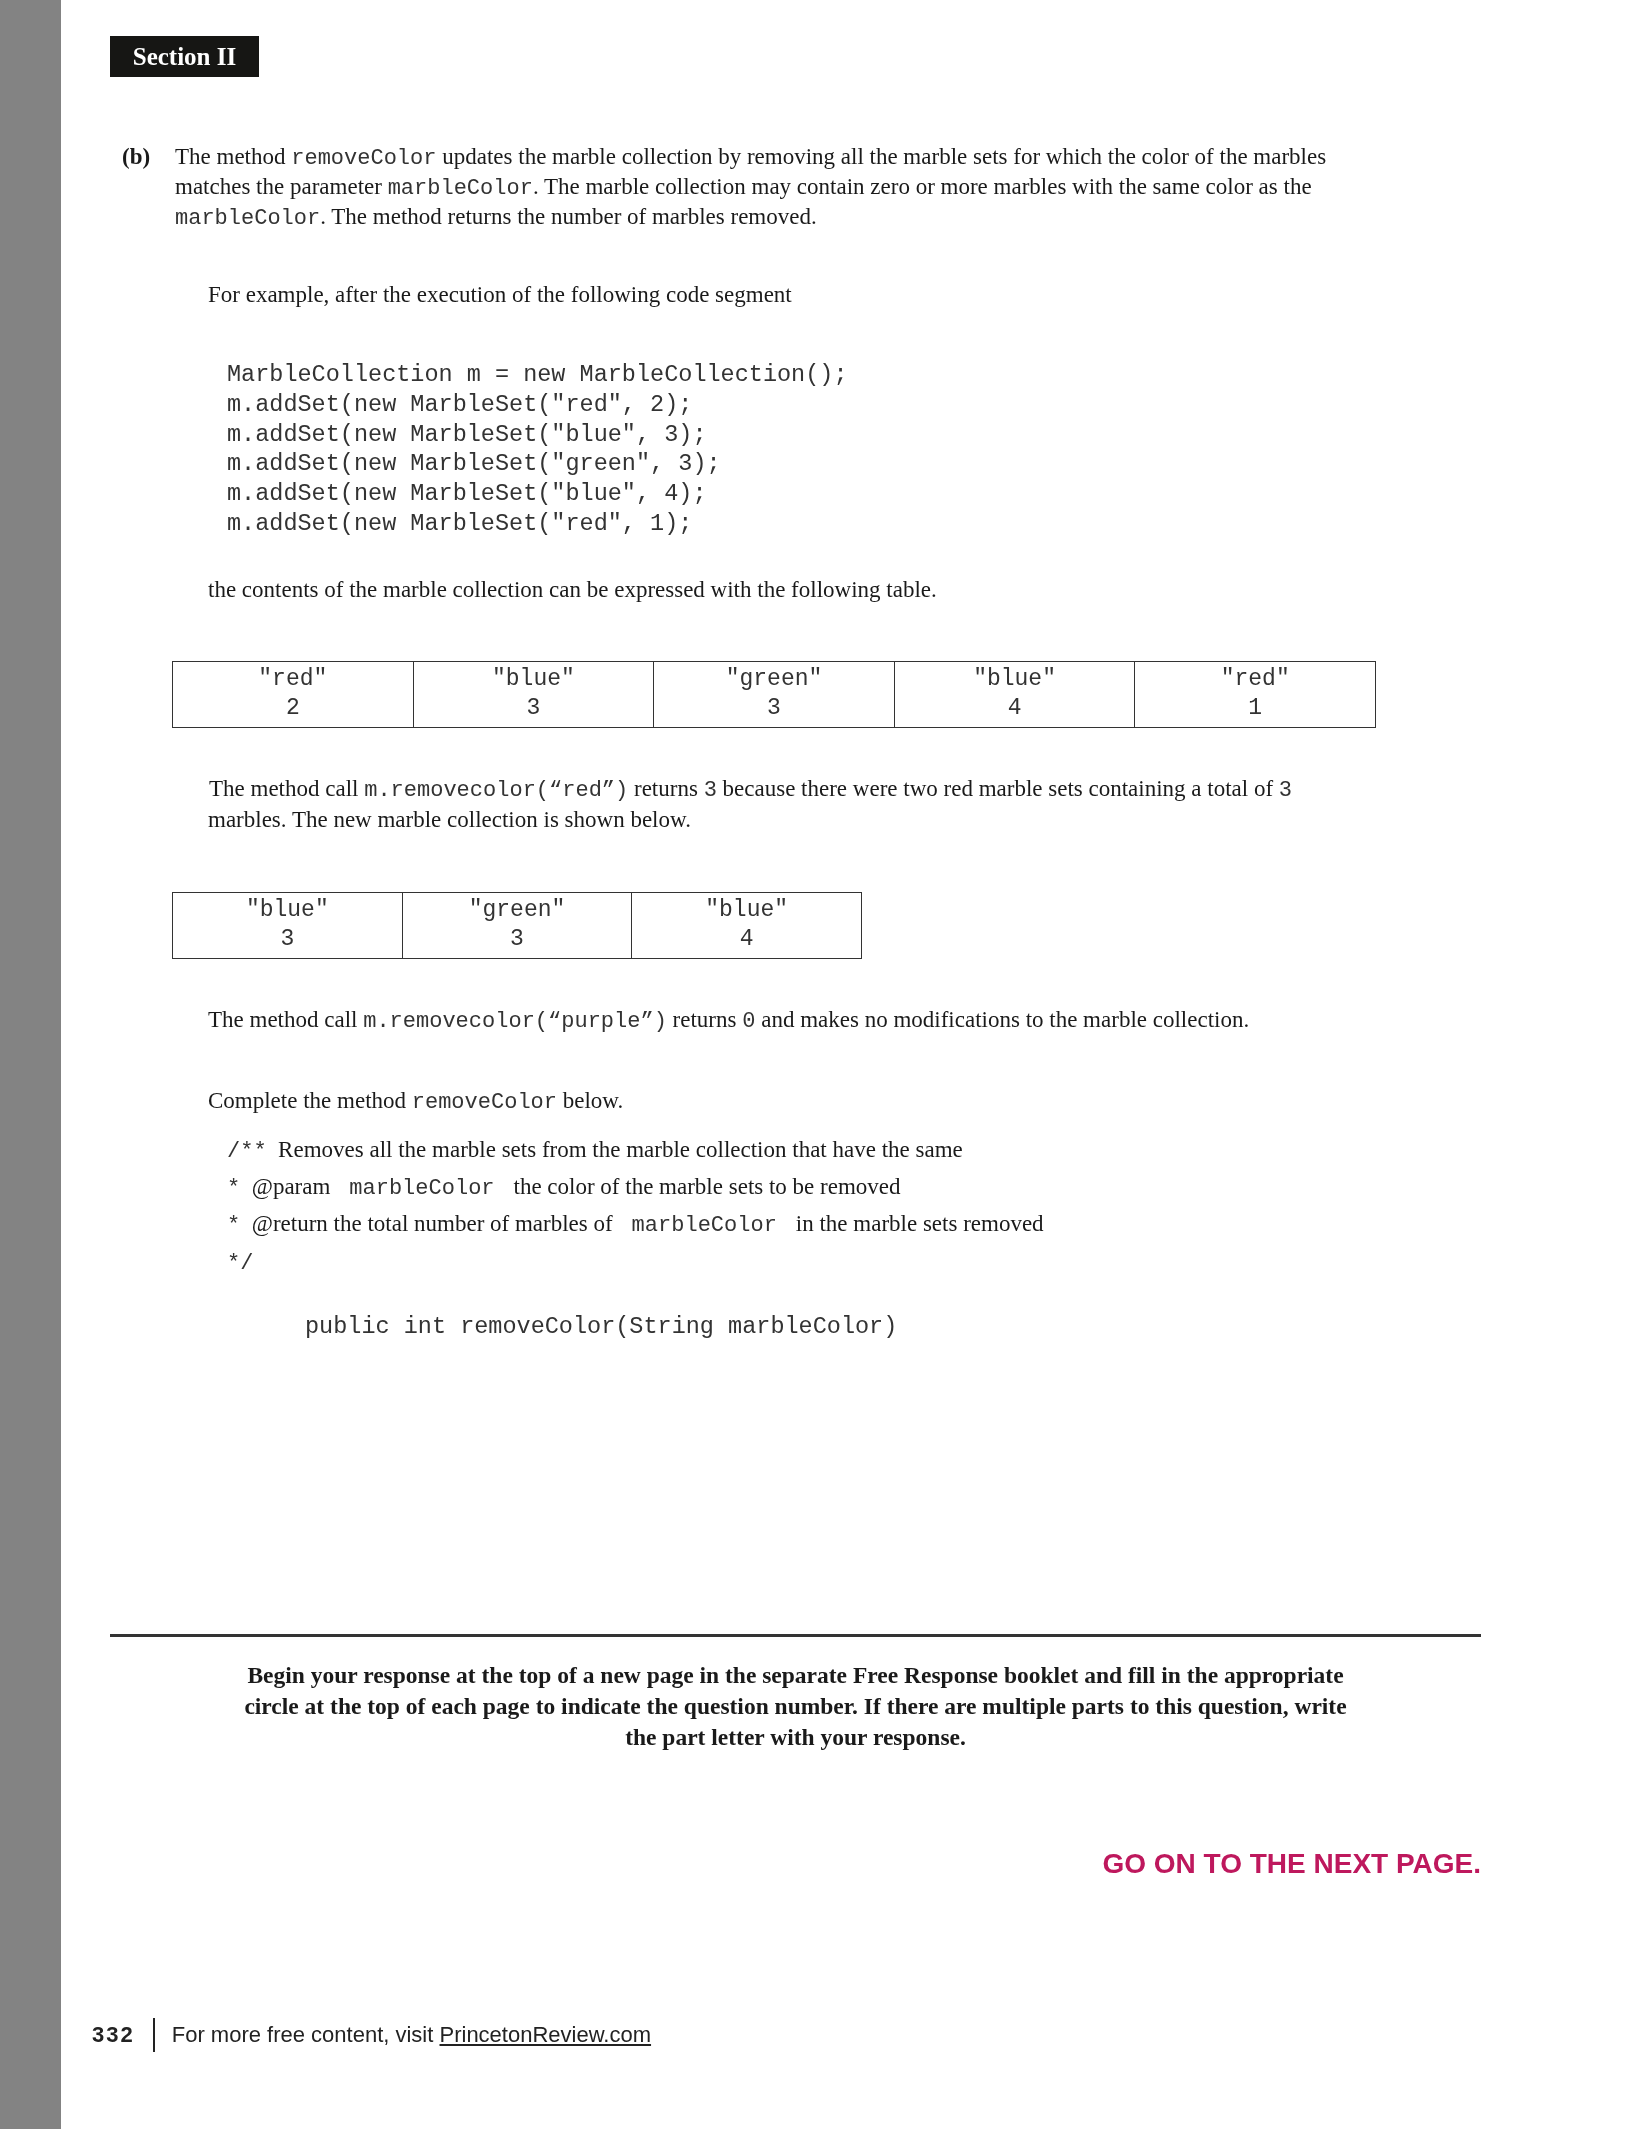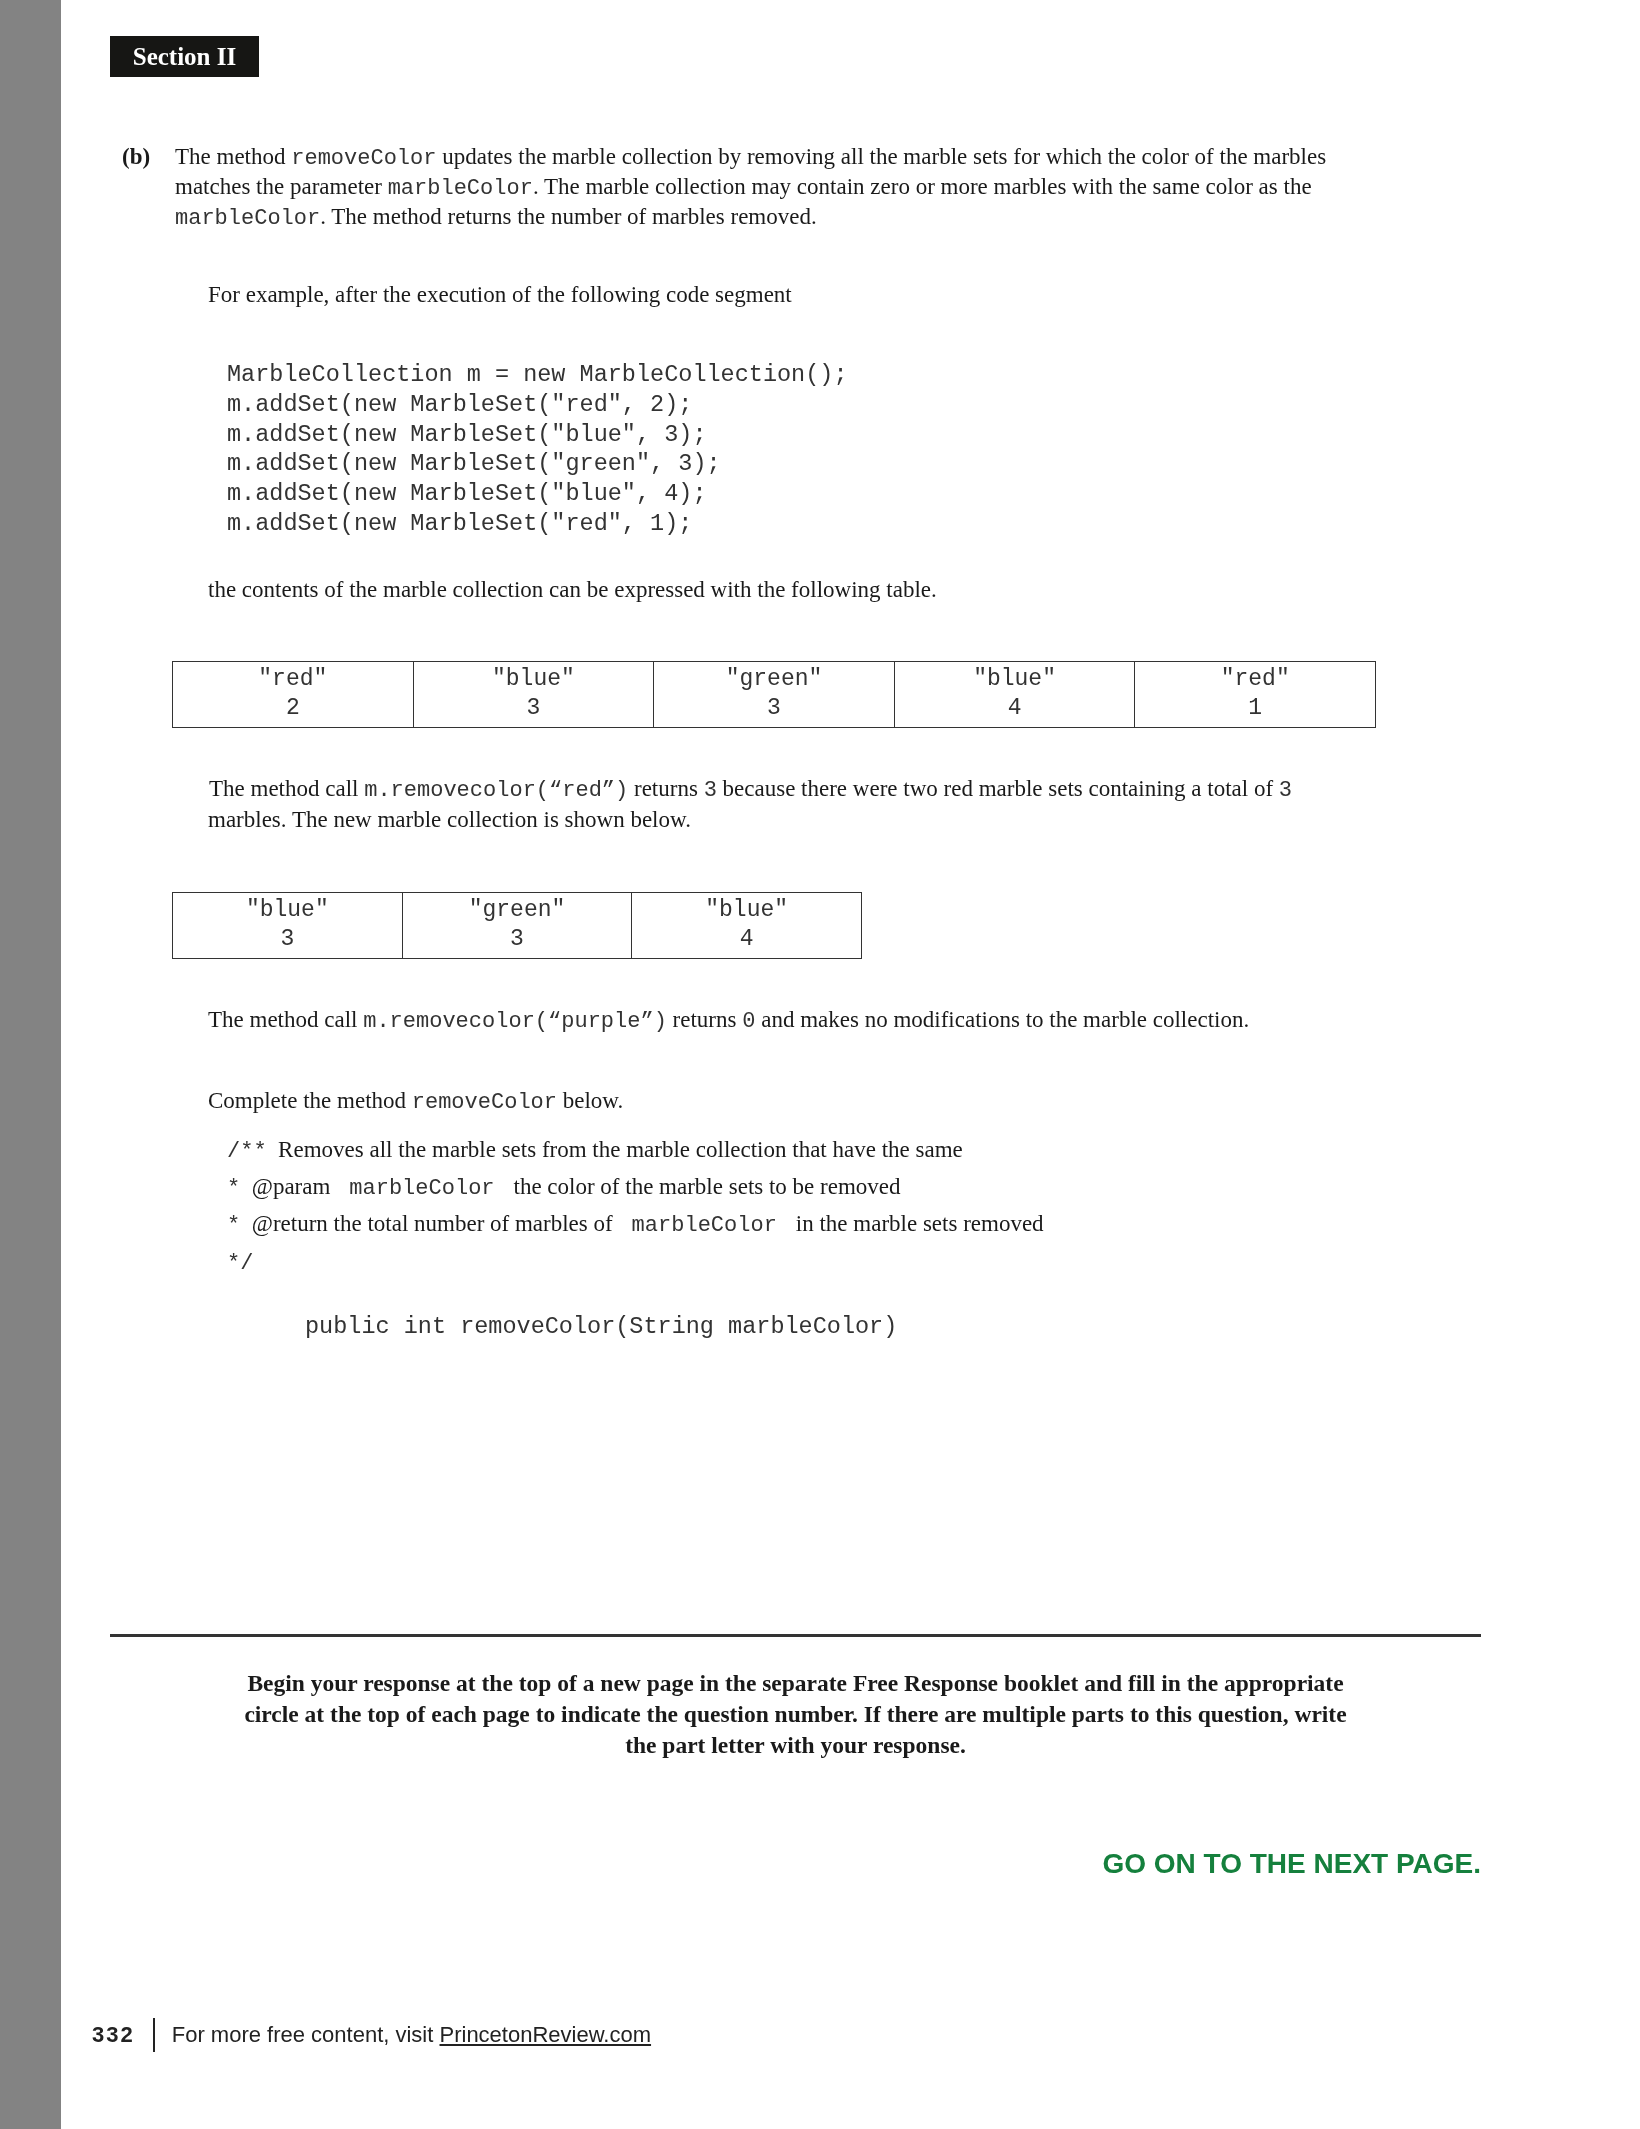--- a/index.html
+++ b/index.html
@@ -30,21 +30,21 @@
   .t2 { left: 172px; top: 892px; width: 690px; }
   .comment { position: absolute; left: 227px; top: 1132px; font-size: 23px; line-height: 35.2px; }
   .comment div { white-space: pre; }
   .separator { position: absolute; left: 110px; top: 1634px; width: 1371px; height: 3px; background: #333; }
   .instructions {
     position: absolute; left: 110px; top: 1660px; width: 1371px; text-align: center;
     font-weight: bold; font-size: 23.5px; line-height: 31px;
   }
   .next-page {
     position: absolute; right: 159px; top: 1848px;
-    font-family: "Liberation Sans", sans-serif; font-weight: bold; font-size: 28px; color: #15803d;
+    font-family: "Liberation Sans", sans-serif; font-weight: bold; font-size: 28px; color: #be185d;
   }
   .footer { position: absolute; left: 92px; top: 2018px; display: flex; align-items: center;
     font-family: "Liberation Sans", sans-serif; font-size: 22px; color: #222; }
   .footer .page-num { font-weight: bold; letter-spacing: 2px; }
   .footer .divider { width: 2px; height: 34px; background: #222; margin: 0 17px 0 18px; }
   .footer .link { text-decoration: underline; }
 </style>
 </head>
 <body>
 
@@ -143,21 +143,21 @@
   <div><span class="code-inline">*</span><span>  @param </span><span class="code-inline"> marbleColor </span><span> the color of the marble sets to be removed</span></div>
   <div><span class="code-inline">*</span><span>  @return the total number of marbles of </span><span class="code-inline"> marbleColor </span><span> in the marble sets removed</span></div>
   <div><span class="code-inline">*/</span></div>
 </div>
 
 <div class="abs" style="left:305px; top:1313px; font-family:'Liberation Mono', monospace; font-size:23.5px; color:#333;">public int removeColor(String marbleColor)</div>
 
 <div class="separator"></div>
 
 <div class="instructions">
-  <div style="width:1120px; margin:8px auto;">Begin your response at the top of a new page in the separate Free Response booklet and fill in the appropriate circle at the top of each page to indicate the question number. If there are multiple parts to this question, write the part letter with your response.</div>
+  <div style="width:1120px; margin:0 auto;">Begin your response at the top of a new page in the separate Free Response booklet and fill in the appropriate circle at the top of each page to indicate the question number. If there are multiple parts to this question, write the part letter with your response.</div>
 </div>
 
 <div class="next-page">GO ON TO THE NEXT PAGE.</div>
 
 <div class="footer">
   <span class="page-num">332</span>
   <span class="divider"></span>
   <span>For more free content, visit </span>&nbsp;<span class="link">PrincetonReview.com</span>
 </div>
 

